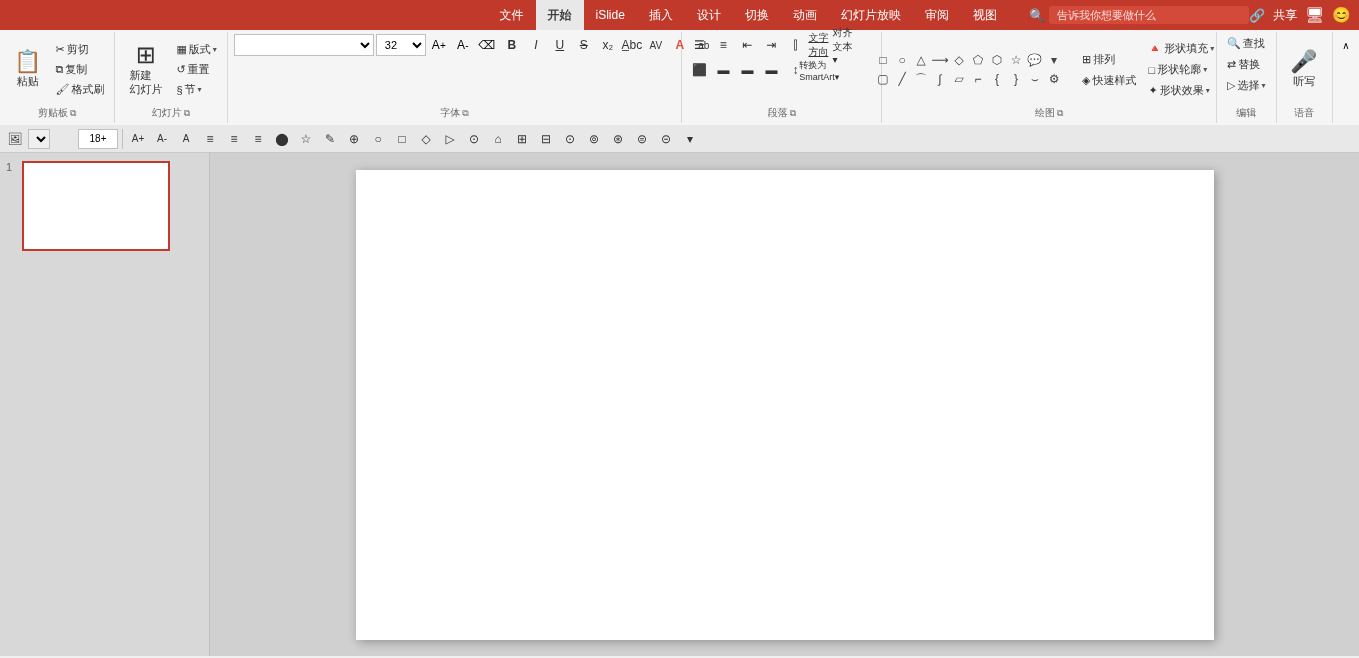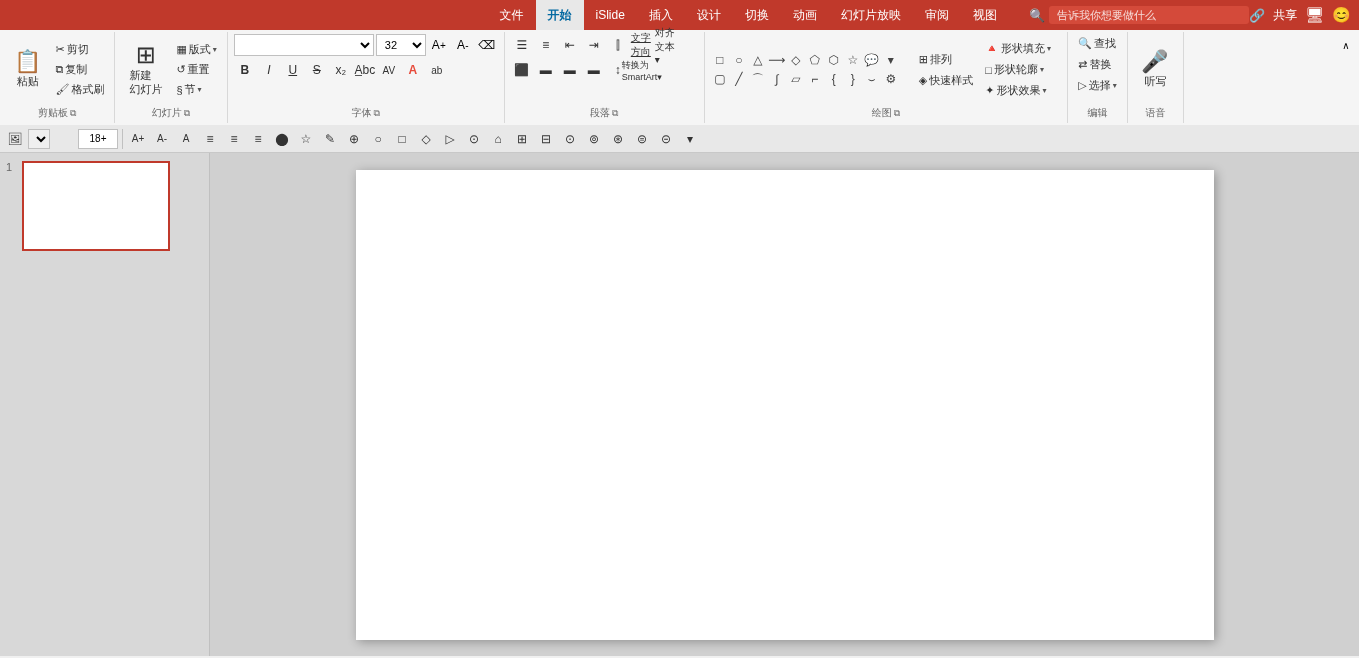--- a/index.html
+++ b/index.html
@@ -21,21 +21,21 @@
       padding: 4px 12px;
       font-size: 12px;
       color: white;
       cursor: pointer;
       height: 30px;
       display: flex;
       align-items: center;
     }
     .title-tab.active {
       background: #e8e8e8;
-      color: #0369a1;
+      color: #404040;
       font-weight: bold;
     }
     .title-bar-right { display: flex; align-items: center; gap: 8px; }
 
     .ribbon-row1 {
       height: 95px;
       display: flex;
       align-items: stretch;
       padding: 2px 0;
       background: #f5f5f5;
@@ -318,21 +318,21 @@
         </div>
       </div>
     </div>
     <div class="ribbon-group-label">
       <span>幻灯片</span>
       <span style="font-size:9px; cursor:pointer;">⧉</span>
     </div>
   </div>
 
   <div class="ribbon-group" style="min-width:220px;">
-    <div class="ribbon-group-content" style="flex-direction:column; align-items:flex-start; gap:3px; width:100%;">
+    <div class="ribbon-group-content" style="flex-direction:row; align-items:flex-start; gap:3px; width:100%;">
       <div class="font-row">
         <select class="font-select">
           <option></option>
         </select>
         <select class="font-size-select">
           <option>32</option>
         </select>
         <div class="icon-btn" title="增大字号">A<sup>+</sup></div>
         <div class="icon-btn" title="减小字号">A<sup>-</sup></div>
         <div class="icon-btn">⌫</div>

